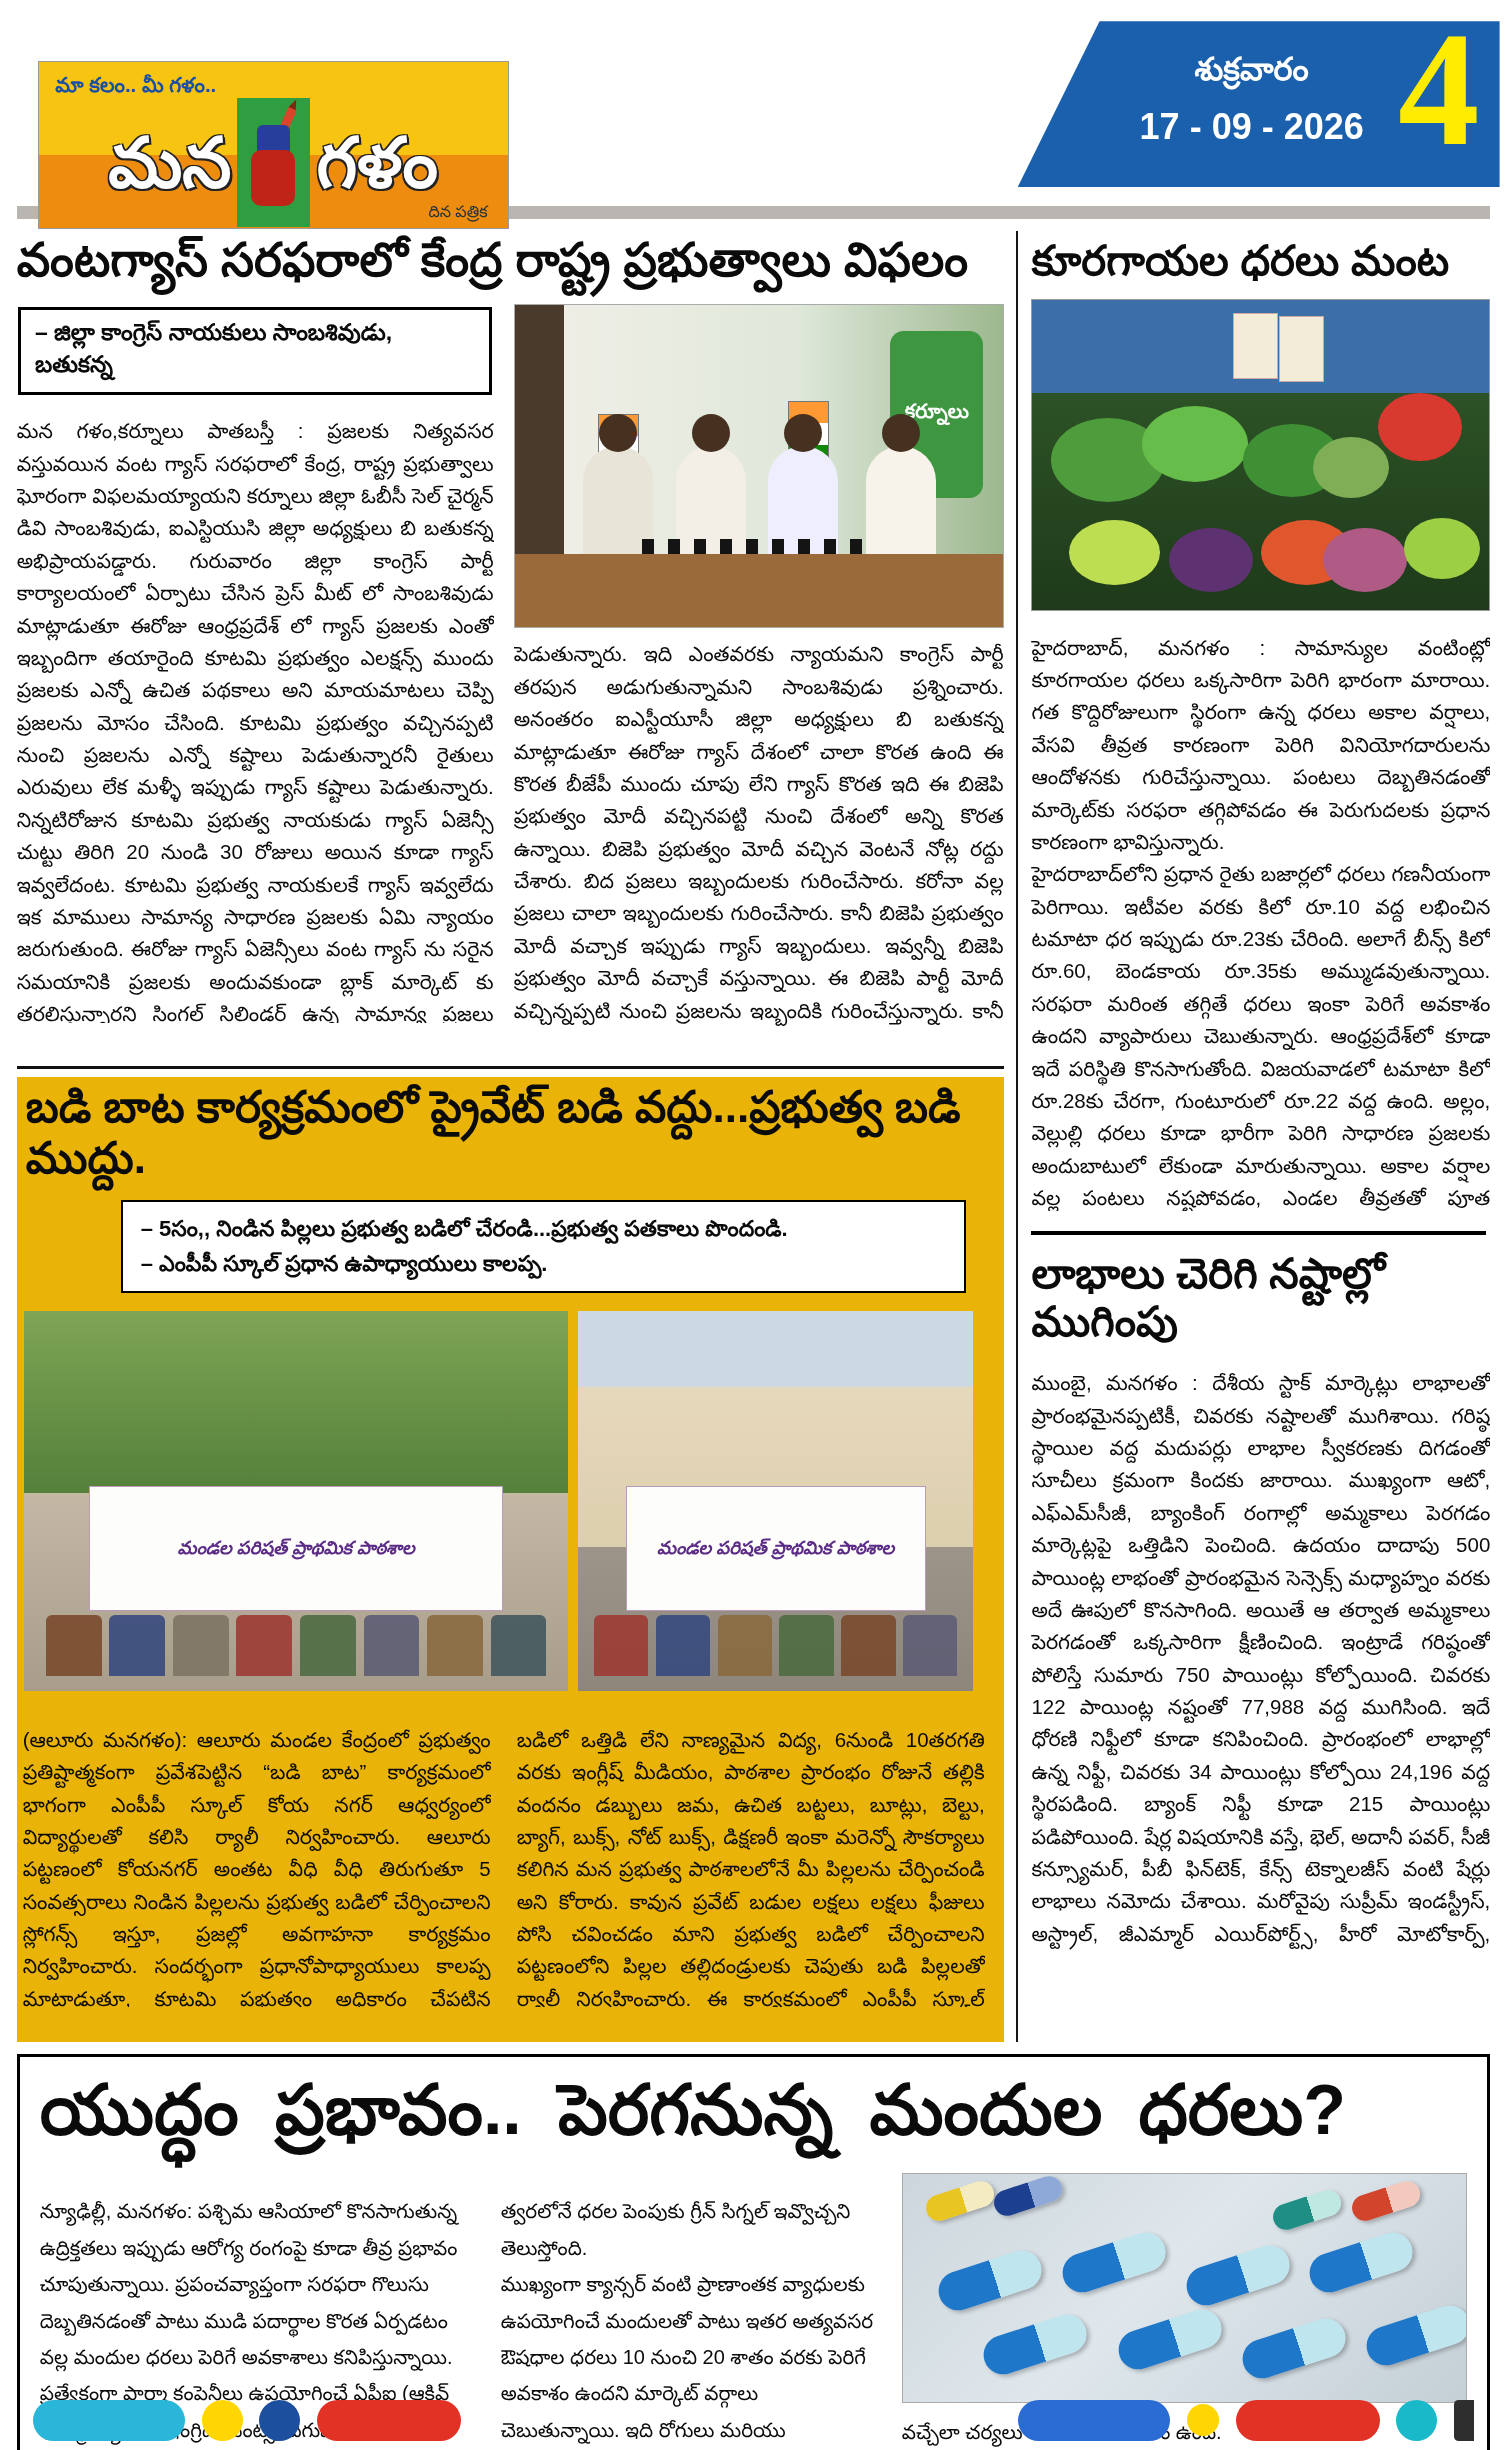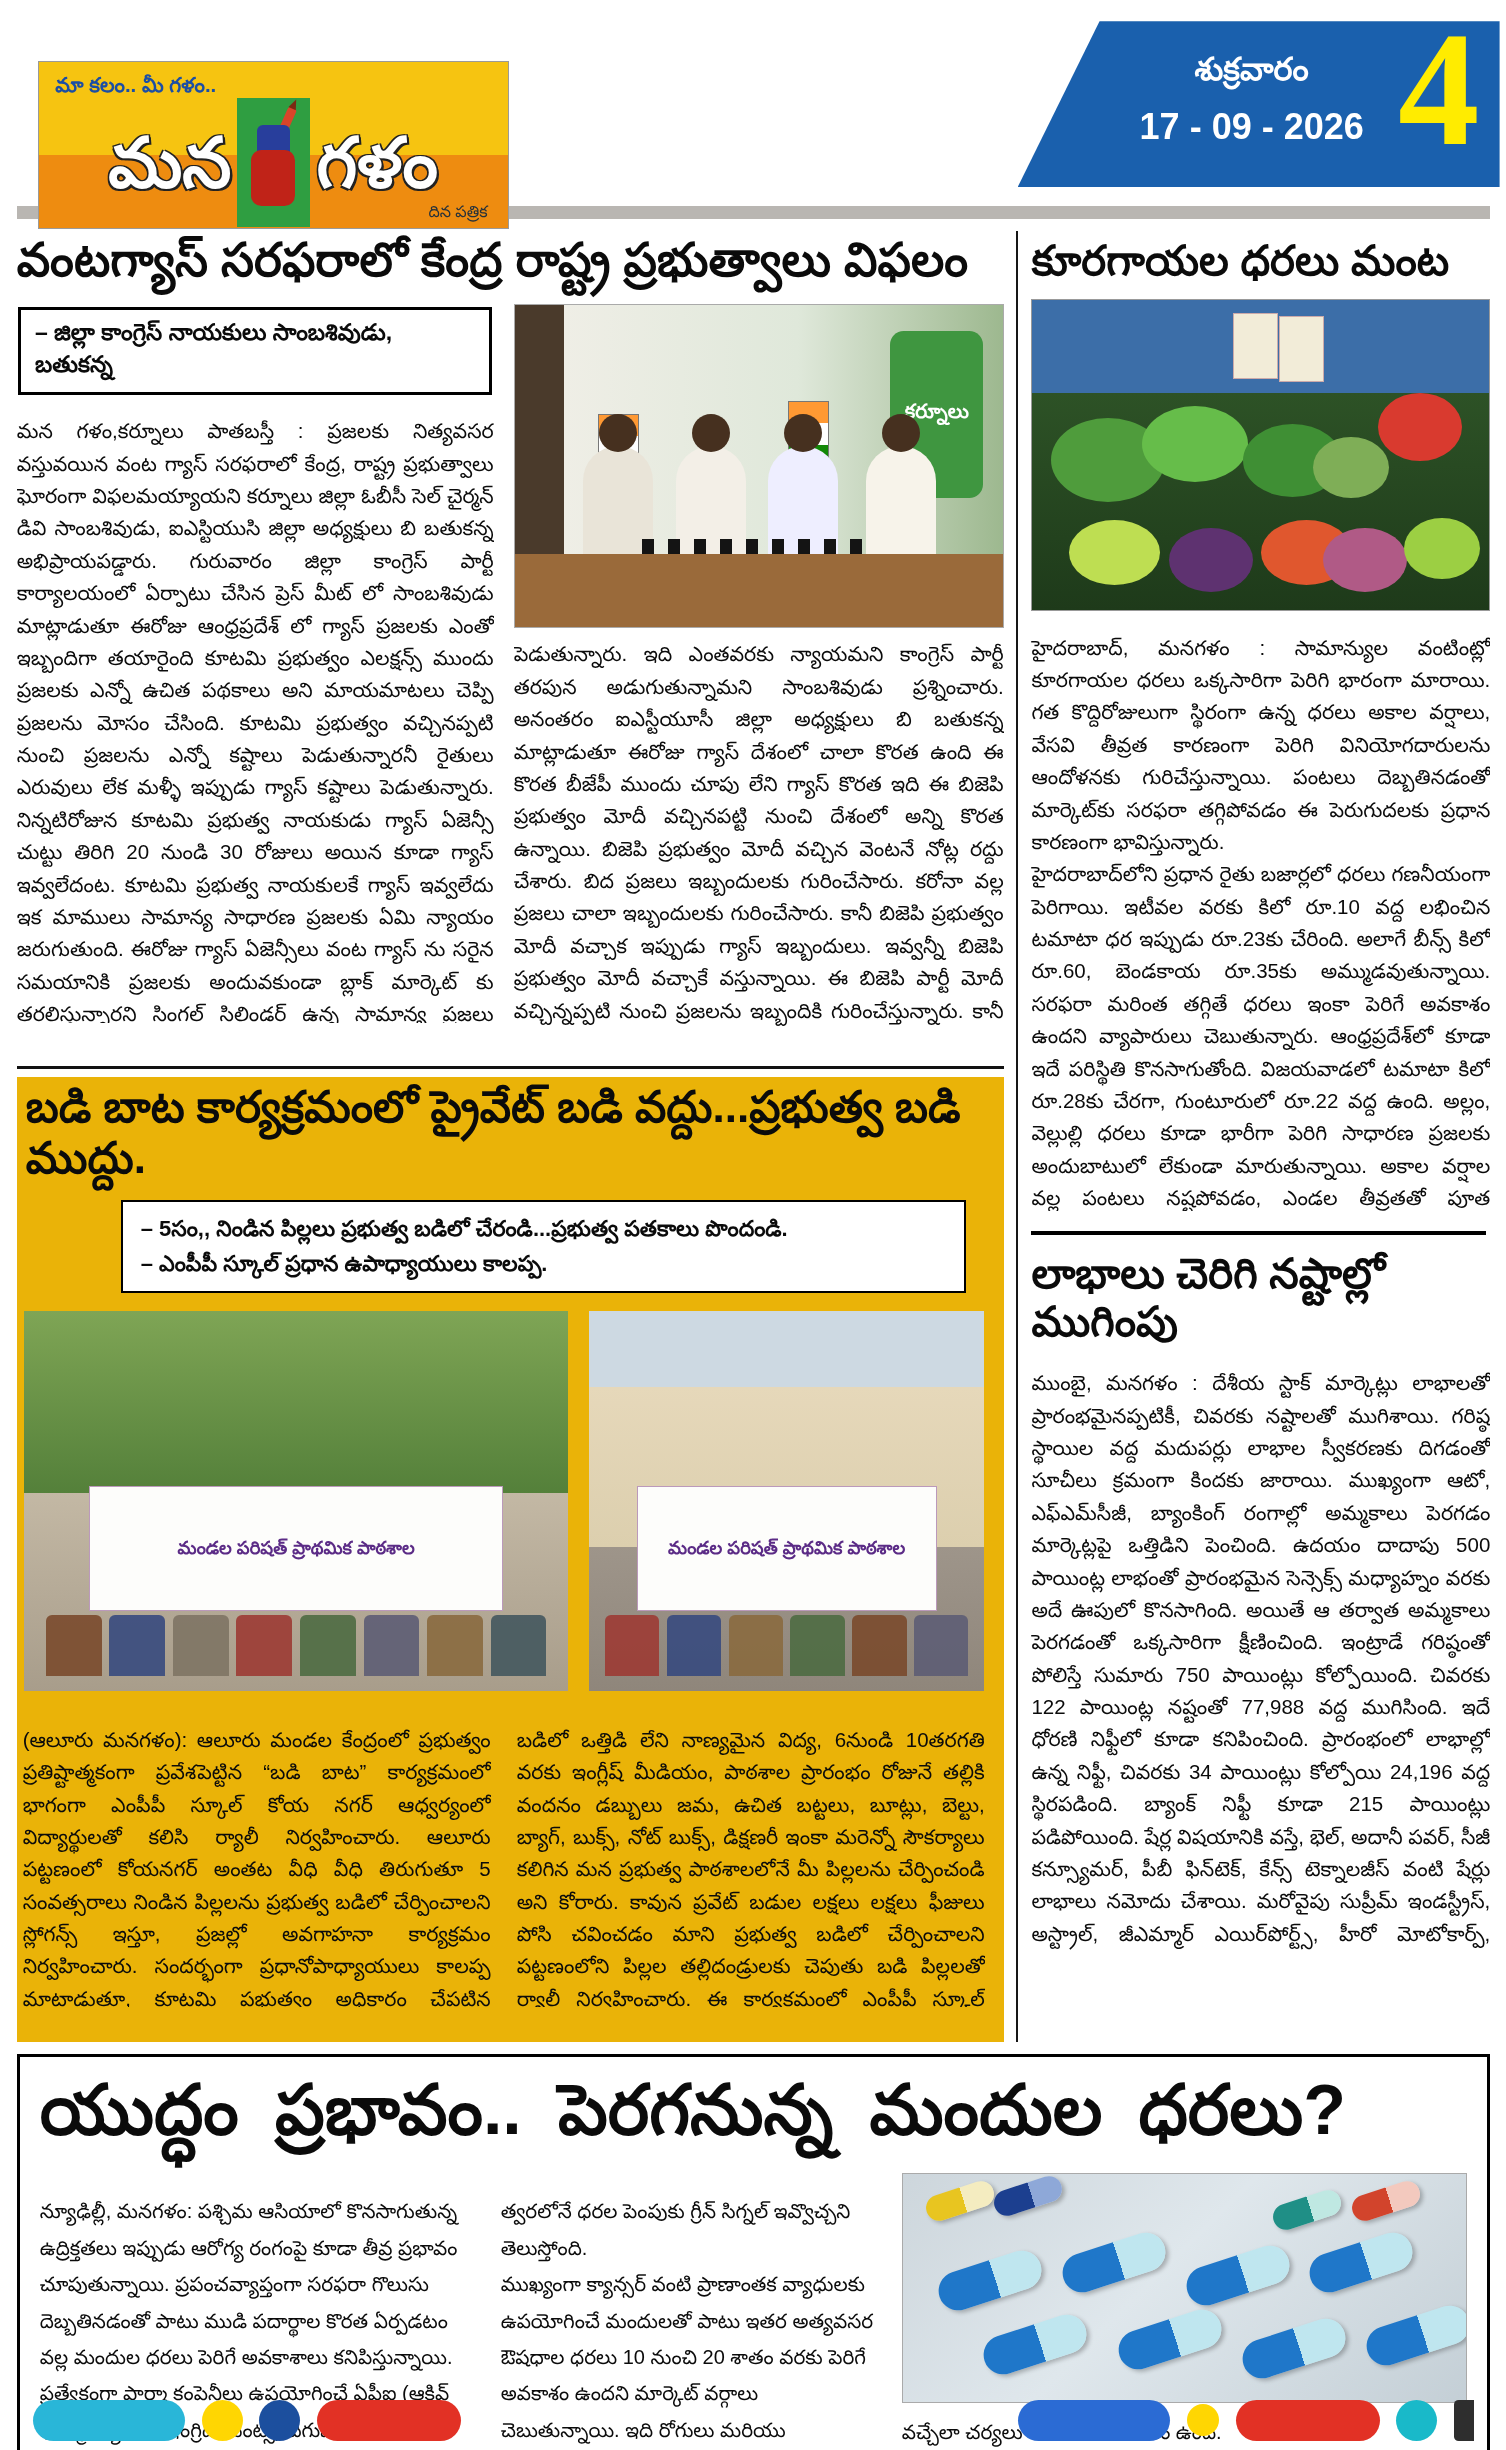--- a/index.html
+++ b/index.html
@@ -55,21 +55,21 @@
   .pp-person.p1{left:14%;background:#e9e4d8;} .pp-person.p2{left:33%;} .pp-person.p3{left:52%;background:#eef;} .pp-person.p4{left:72%;background:#f7f3ea;}
   .pp-table{position:absolute;left:0;right:0;bottom:0;height:73px;background:#9a6a3a;}
   .pp-mics{position:absolute;left:26%;bottom:67px;width:46%;height:21px;
            background:repeating-linear-gradient(90deg,#141414 0 12px,transparent 12px 26px);}
   .section-divider{border-top:3px solid #111;margin:15px 0 0;}
   
   .school{background:#eab308;margin-top:7.6px;padding:4px 6px 15px;}
   .headline-2{font-size:44px;font-weight:800;line-height:1.15;margin:1.5px 3px 16.7px;}
   .bullet-box{border:2.3px solid #000;background:#fff;width:805px;margin-left:98px;padding:10.6px 18px;
               font-size:22px;font-weight:700;line-height:1.55;}
-  .school-photos{display:flex;gap:21px;margin:18px 1.5px 12px;}
+  .school-photos{display:flex;gap:10px;margin:18px 1.5px 12px;font-style:italic;}
   .photo-school1{width:544px;height:380px;}
   .photo-school2{width:395px;height:380px;}
   .sp1-bg{position:absolute;inset:0;background:linear-gradient(180deg,#7fa555 0%,#54803a 48%,#c3b8a4 48%,#a89d8b 100%);}
   .sp2-bg{position:absolute;inset:0;background:linear-gradient(180deg,#cdd9e2 0%,#cdd9e2 20%,#e6d8ba 20%,#dccfae 62%,#9e958a 62%,#8f867b 100%);}
   .sp-banner{position:absolute;left:12%;right:12%;top:46%;height:30%;background:#fdfdfb;border:1.5px solid #b9b;display:flex;align-items:center;justify-content:center;padding:4.6px;}
   .sp-banner span{font-size:18px;font-weight:700;color:#5b2b86;text-align:center;line-height:1.3;}
   .sp-kids{position:absolute;left:4%;right:4%;bottom:4%;height:16%;display:flex;gap:7.6px;align-items:flex-end;}
   .kid{flex:1;height:100%;border-radius:6px 6px 0 0;opacity:.9;}
   .k1{background:#7a4a2c;} .k2{background:#374a7e;} .k3{background:#7e7464;} .k4{background:#9c3b34;}
   .k5{background:#4e6b43;} .k6{background:#5d5d74;} .k7{background:#8a6a3f;} .k8{background:#44585e;}

